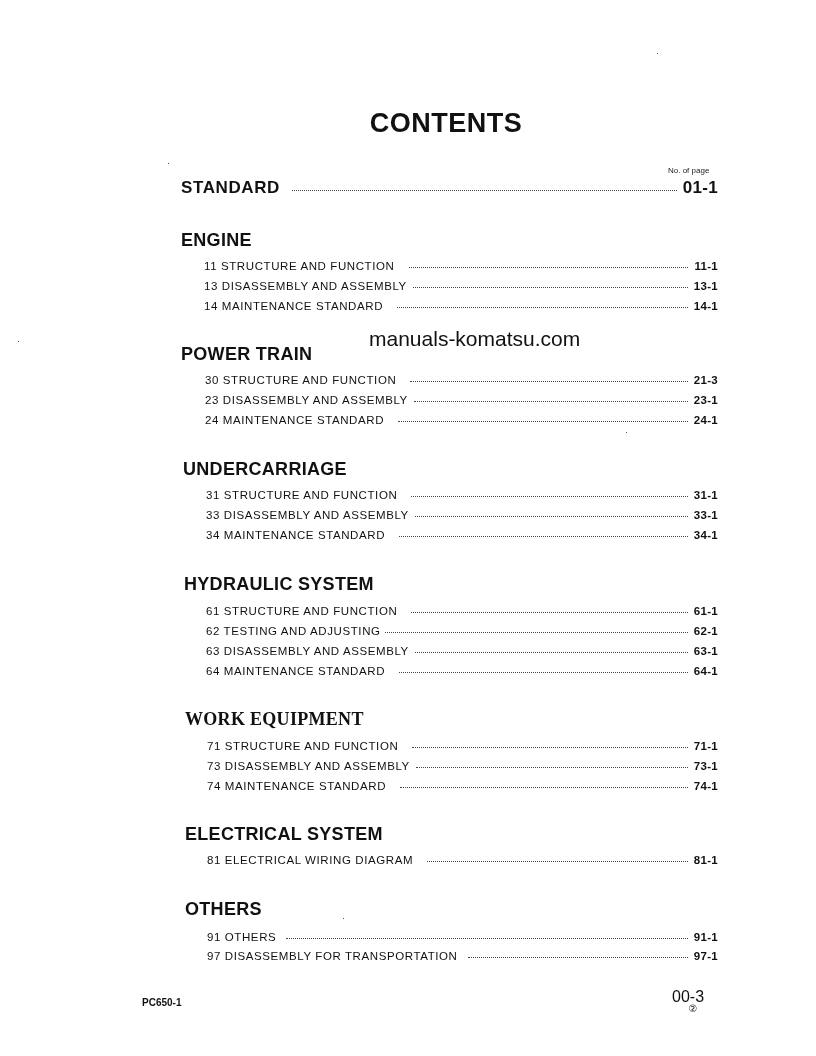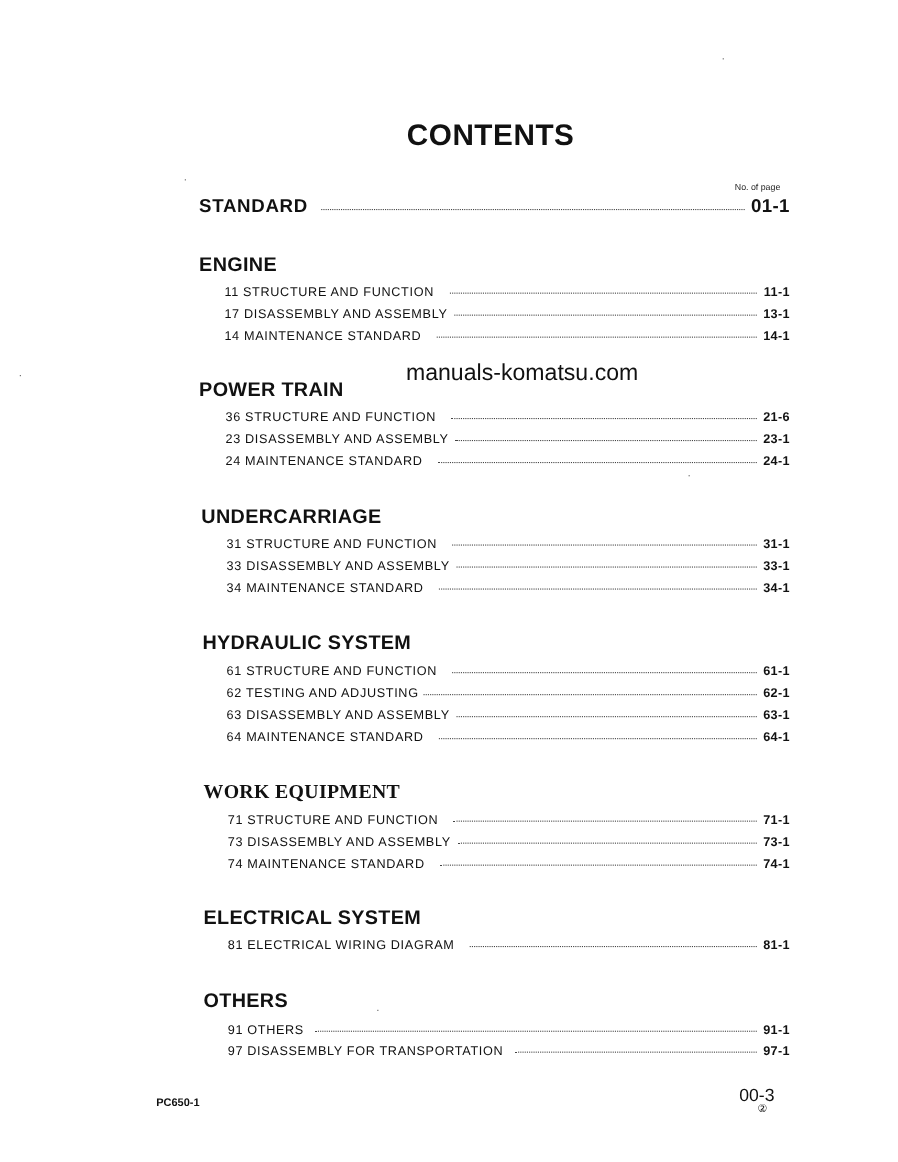--- a/index.html
+++ b/index.html
@@ -50,39 +50,39 @@
 </div>
 
 <div>
   <div class="sec-head" style="top:230px; left:181px;">ENGINE</div>
   <div class="row" style="top:260px; left:204px; width:514px;">
     <span class="lbl">11 STRUCTURE AND FUNCTION</span>
     <span class="dots" style="margin-left:14px;"></span>
     <span class="pg">11-1</span>
   </div>
   <div class="row" style="top:280px; left:204px; width:514px;">
-    <span class="lbl">17 DISASSEMBLY AND ASSEMBLY</span>
+    <span class="lbl">13 DISASSEMBLY AND ASSEMBLY</span>
     <span class="dots"></span>
     <span class="pg">13-1</span>
   </div>
   <div class="row" style="top:300px; left:204px; width:514px;">
     <span class="lbl">14 MAINTENANCE STANDARD</span>
     <span class="dots" style="margin-left:14px;"></span>
     <span class="pg">14-1</span>
   </div>
 </div>
 
 <div class="watermark">manuals-komatsu.com</div>
 
 <div>
   <div class="sec-head" style="top:344px; left:181px;">POWER TRAIN</div>
   <div class="row" style="top:374px; left:205px; width:513px;">
-    <span class="lbl">36 STRUCTURE AND FUNCTION</span>
+    <span class="lbl">30 STRUCTURE AND FUNCTION</span>
     <span class="dots" style="margin-left:14px;"></span>
-    <span class="pg">21-6</span>
+    <span class="pg">21-3</span>
   </div>
   <div class="row" style="top:394px; left:205px; width:513px;">
     <span class="lbl">23 DISASSEMBLY AND ASSEMBLY</span>
     <span class="dots"></span>
     <span class="pg">23-1</span>
   </div>
   <div class="row" style="top:414px; left:205px; width:513px;">
     <span class="lbl">24 MAINTENANCE STANDARD</span>
     <span class="dots" style="margin-left:14px;"></span>
     <span class="pg">24-1</span>

